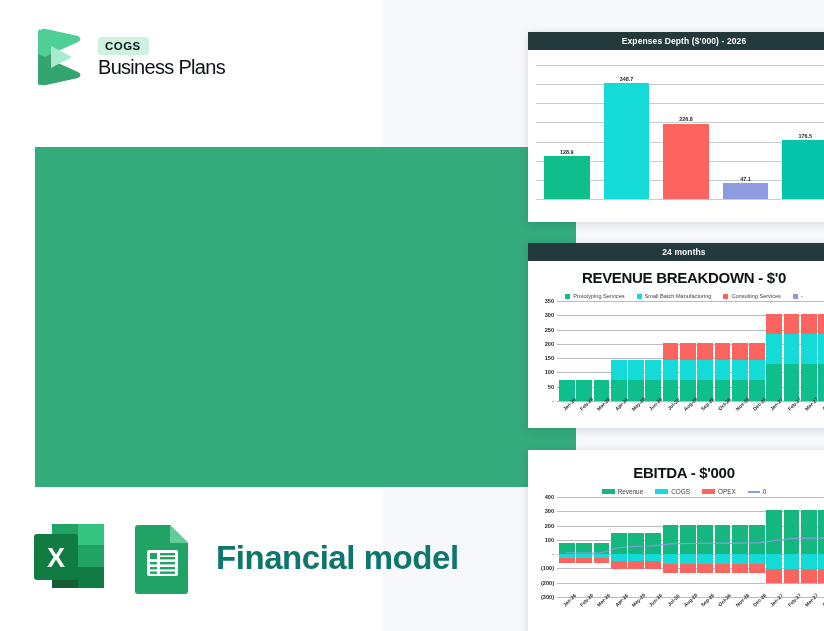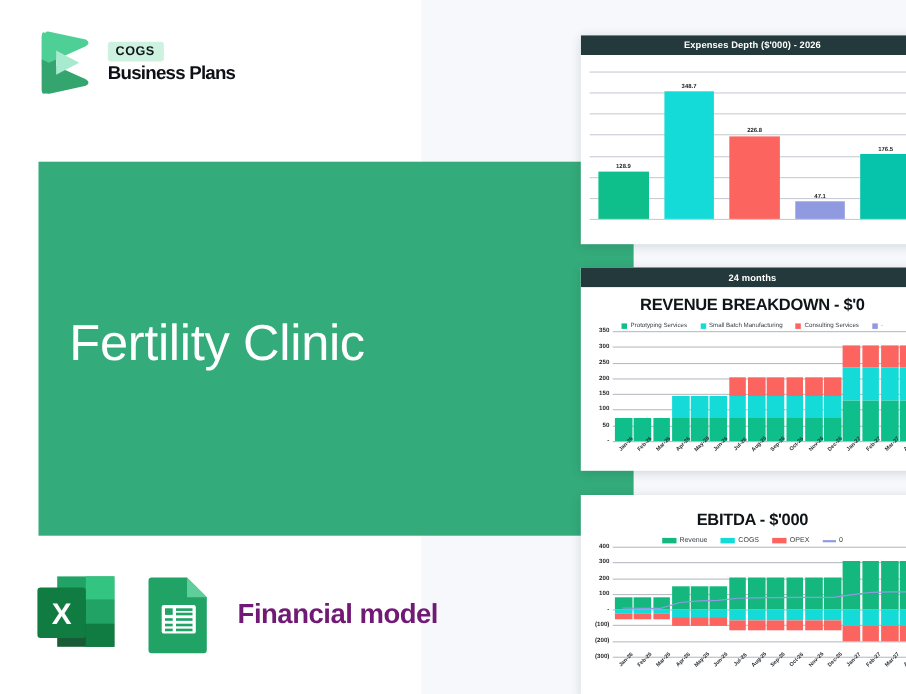--- a/index.html
+++ b/index.html
@@ -19,39 +19,39 @@
   
   .brand { position:absolute; left:28px; top:26px; display:flex; align-items:center; gap:13px; }
   .brand-logo { width:57px; height:62px; position:relative; flex:none; }
   .brand-text { display:flex; flex-direction:column; gap:2px; }
   .ready-badge {
     display:inline-block; align-self:flex-start;
     background:#cdf2e0; color:#11161b;
     font-size:11.5px; font-weight:700; letter-spacing:.45px;
     padding:3px 8px 3px 7px; border-radius:3px;
   }
-  .brand-name { font-size:17px; font-weight:700; color:#0d1117; letter-spacing:-.7px; line-height:1.05; }
+  .brand-name { font-size:20px; font-weight:400; color:#0d1117; letter-spacing:-.7px; line-height:1.05; }
 
   
   .green-band {
     position:absolute; left:35px; top:147px; width:541px; height:340px;
     background:#34ab7a;
   }
   .title-text {
     position:absolute; left:63px; top:288px;
     font-size:46px; font-weight:400; color:#ffffff;
     letter-spacing:-.3px; line-height:1;
     white-space:nowrap;
   }
 
   
   .footer { position:absolute; left:30px; top:522px; display:flex; align-items:center; gap:18px; }
   .xls-icon { width:84px; height:72px; position:relative; flex:none; }
   .gs-icon   { width:62px; height:72px; position:relative; flex:none; }
-  .footer-label { font-size:25px; font-weight:700; color:#701a75; letter-spacing:-.45px; margin-left:4px; }
+  .footer-label { font-size:33px; font-weight:700; color:#0f766e; letter-spacing:-.45px; margin-left:4px; }
 
   
   .card {
     position:absolute;
     background:#ffffff;
     box-shadow:0 2px 9px rgba(20,35,60,.16);
     overflow:hidden;
   }
   #card-expenses { left:528px; top:32px;  width:312px; height:190px; }
   #card-revenue  { left:528px; top:243px; width:312px; height:185px; }
@@ -123,21 +123,20 @@
         <path d="M23 20 L44 31 L23 42 Z" fill="#a8ead0"></path>
       </svg>
     </div>
     <div class="brand-text">
       <span class="ready-badge">COGS</span>
       <span class="brand-name">Business Plans</span>
     </div>
   </div>
 
   <div class="green-band"></div>
-  <div class="title-text">Fertility Clinic</div>
 
   <div class="footer">
     <div class="xls-icon">
       <svg width="84" height="72" viewBox="0 0 84 72">
         <rect x="22" y="2" width="52" height="21" fill="#21a366"></rect>
         <rect x="22" y="23" width="52" height="22" fill="#107c41"></rect>
         <rect x="22" y="45" width="52" height="21" fill="#185c37"></rect>
         <rect x="48" y="2" width="26" height="21" fill="#33c481"></rect>
         <rect x="48" y="23" width="26" height="22" fill="#21a366"></rect>
         <rect x="48" y="45" width="26" height="21" fill="#107c41"></rect>

